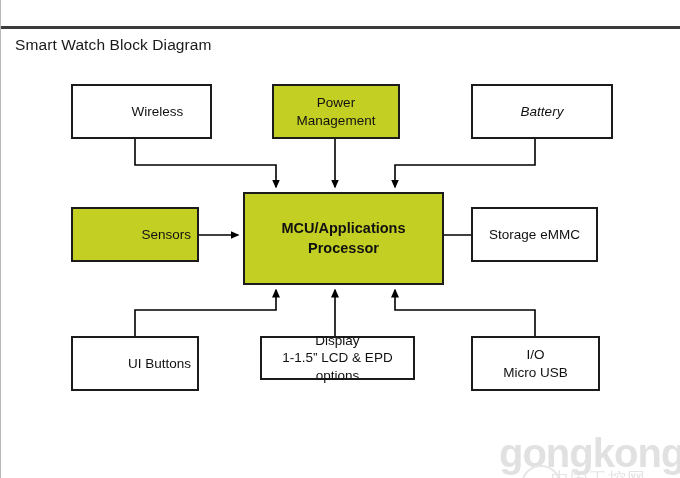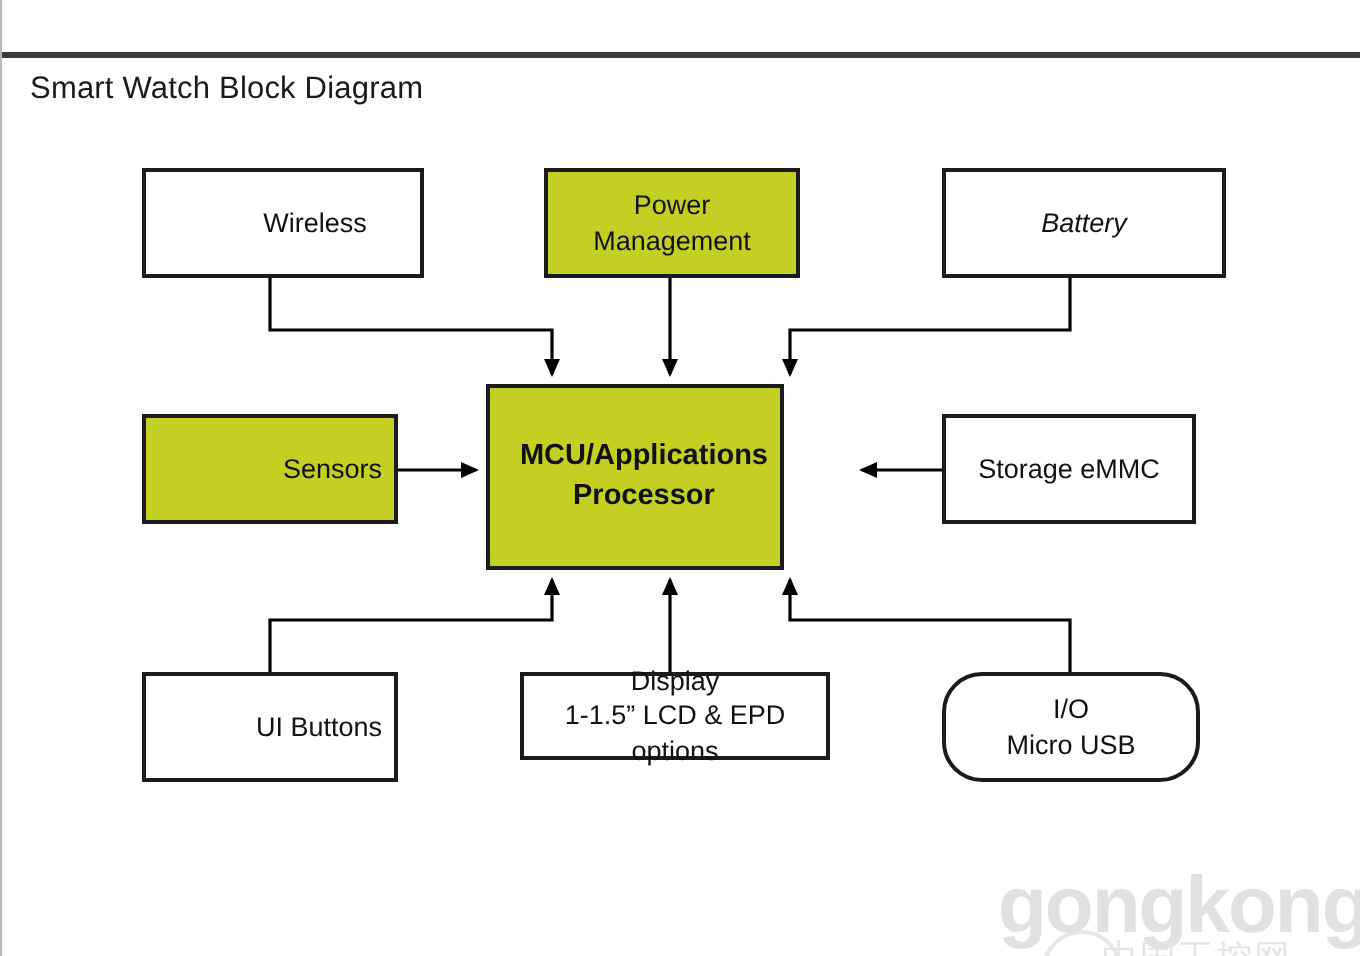--- a/index.html
+++ b/index.html
@@ -181,36 +181,36 @@
     <div class="block green" id="blk-power" style="left: 271px; top: 55px; width: 128px; height: 55px; background: rgb(195, 207, 35);">
         <span class="lbl">Power
 Management</span>
       </div>
     <div class="block" id="blk-battery" style="left: 470px; top: 55px; width: 142px; height: 55px; font-style: italic;">
         <span class="lbl">Battery</span>
       </div>
     <div class="block green" id="blk-sensors" style="left: 70px; top: 178px; width: 128px; height: 55px; background: rgb(195, 207, 35); justify-content: flex-end;">
         <span class="lbl">Sensors</span>
       </div>
-    <div class="block green mcu" id="blk-mcu" style="left: 242px; top: 163px; width: 149px; height: 93px; background: rgb(195, 207, 35); justify-content: flex-end;">
+    <div class="block green mcu" id="blk-mcu" style="left: 242px; top: 163px; width: 201px; height: 93px; background: rgb(195, 207, 35);">
         <span class="lbl">MCU/Applications
 Processor</span>
       </div>
     <div class="block" id="blk-storage" style="left: 470px; top: 178px; width: 127px; height: 55px;">
         <span class="lbl">Storage eMMC</span>
       </div>
     <div class="block" id="blk-uibuttons" style="left: 70px; top: 307px; width: 128px; height: 55px; justify-content: flex-end;">
         <span class="lbl">UI Buttons</span>
       </div>
     <div class="block" id="blk-display" style="left: 259px; top: 307px; width: 155px; height: 44px;">
         <span class="lbl">Display
 1-1.5” LCD &amp; EPD
 options</span>
       </div>
-    <div class="block" id="blk-io" style="left: 470px; top: 307px; width: 129px; height: 55px; border-radius: 20px;">
+    <div class="block" id="blk-io" style="left: 470px; top: 307px; width: 129px; height: 55px;">
         <span class="lbl">I/O
 Micro USB</span>
       </div>
 
     <div id="watermark">
       <div id="wm-word">gongkong</div>
       <div id="wm-disc"></div>
       <div id="wm-cn">中国工控网</div>
 
     </div>

